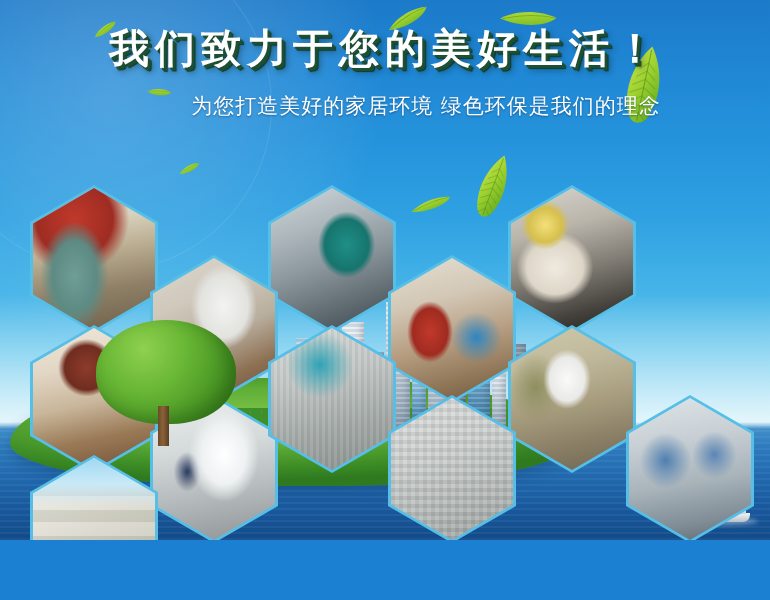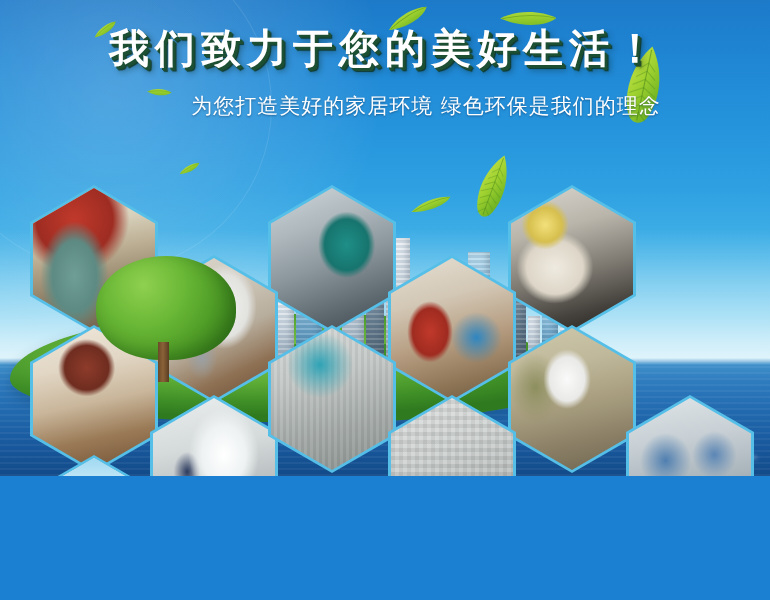--- a/index.html
+++ b/index.html
@@ -2,21 +2,21 @@
 <html><head>
 <meta charset="utf-8">
 <style>
   html,body{margin:0;padding:0;}
   body{
     width:770px;height:600px;overflow:hidden;
     font-family:"DejaVu Sans","Liberation Sans",sans-serif;
     background:#1B7FD2;
   }
   .stage{
-    position:relative;width:770px;height:476px;overflow:hidden;
+    position:relative;width:770px;height:540px;overflow:hidden;
     background:linear-gradient(180deg,
       #1C7AC9 0%,
       #1F86D4 12%,
       #2593DC 26%,
       #2FA1E2 40%,
       #46B4E8 54%,
       #68C8EE 66%,
       #93DAF2 76%,
       #BDE8F6 84%,
       #DCF2FA 90%,

